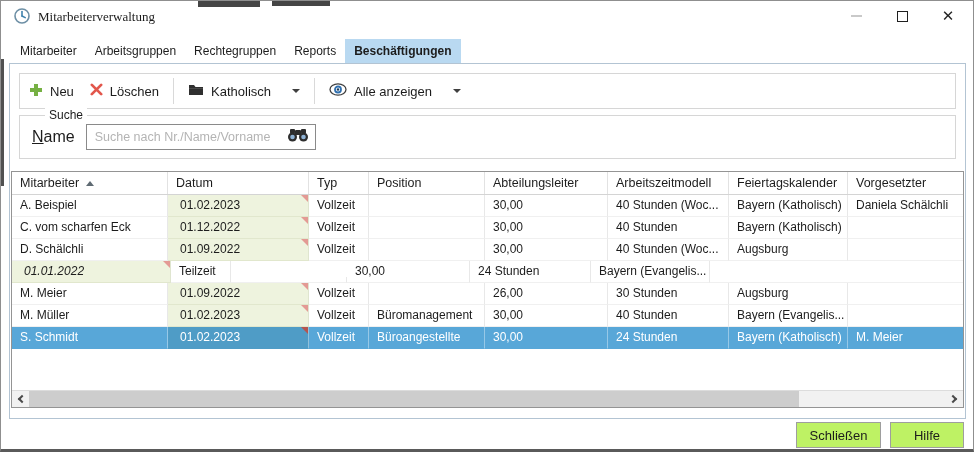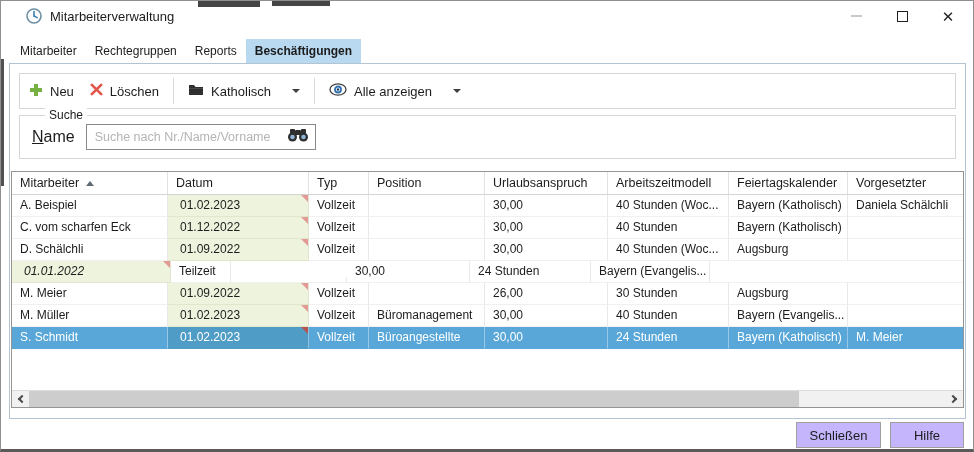--- a/index.html
+++ b/index.html
@@ -9,21 +9,21 @@
     border:1px solid #8f8f8f; border-bottom:3px solid #5a5a5a; overflow:hidden;
     color:#1c1c1c;
   }
   
   .artifact{ position:absolute; background:#454545; }
   .artifact.a1{ left:197px; top:0; width:62px; height:6px; }
   .artifact.a2{ left:271px; top:0; width:58px; height:5px; }
   .artifact.a3{ left:0; top:58px; width:3px; height:127px; background:#515151; }
 
   
-  .titlebar{ position:absolute; left:12px; top:0; right:0; height:30px; }
+  .titlebar{ position:absolute; left:0; top:0; right:0; height:30px;font-family:Liberation Serif, serif; }
   .titlebar .app-icon{ position:absolute; left:12px; top:6px; width:18px; height:18px; }
   .titlebar .title{ position:absolute; left:37px; top:8px; font-size:13px; }
   .win-controls{ position:absolute; right:2px; top:0; height:30px; display:flex; }
   .win-btn{ width:46px; height:30px; display:flex; align-items:center; justify-content:center; cursor:default; }
   .glyph-min{ width:11px; height:2px; background:#c9c9c9; }
   .glyph-max{ width:11px; height:11px; border:1.4px solid #1f1f1f; background:transparent; }
   .glyph-close{ font-size:15px; color:#1f1f1f; line-height:1; }
 
   
   .tabbar{ position:absolute; left:10px; top:38px; right:10px; height:24px; display:flex; }
@@ -86,21 +86,21 @@
             border-top:1px solid #dcdcdc; display:flex; }
   .hs-btn{ flex:none; width:17px; height:100%; background:#f1f1f1; display:flex;
            align-items:center; justify-content:center; cursor:default; }
   .chev{ display:inline-block; width:6px; height:6px; border:solid #4a4a4a; }
   .chev.left{ border-width:0 0 2px 2px; transform:rotate(45deg); margin-left:3px; }
   .chev.right{ border-width:2px 2px 0 0; transform:rotate(45deg); margin-right:3px; }
   .hs-track{ flex:1; position:relative; }
   .hs-thumb{ position:absolute; left:0; top:0; bottom:0; width:84%; background:#cdcdcd; }
 
   
-  .btn{ position:absolute; top:421px; height:26px; background:#c4b5fd; border:1px solid #9e9e9e;
+  .btn{ position:absolute; top:421px; height:26px; background:#bef264; border:1px solid #9e9e9e;
         font-size:13px; font-family:inherit; color:#1c1c1c; cursor:default; }
   .btn.close-btn{ left:795px; width:85px; }
   .btn.help-btn{ left:889px; width:74px; }
 </style>
 </head>
 <body>
 
 <div class="window">
 
   <div class="artifact a1"></div>
@@ -124,20 +124,21 @@
           <span class="glyph-max"></span>
         </div>
       <div class="win-btn">
           <span class="glyph-close">✕</span>
         </div>
     </div>
   </div>
 
   <div class="tabbar" id="tabbar">
       <div class="tab">Mitarbeiter</div>
+      <div class="tab">Arbeitsgruppen</div>
       <div class="tab">Rechtegruppen</div>
       <div class="tab">Reports</div>
       <div class="tab active">Beschäftigungen</div>
     </div>
 
   <div class="panel">
 
     <div class="toolbar">
       <button class="tbtn">
         <span>
@@ -211,21 +212,21 @@
           <div class="hcell" style="width: 141px;">
             <span>Datum</span>
           </div>
           <div class="hcell" style="width: 60px;">
             <span>Typ</span>
           </div>
           <div class="hcell" style="width: 116px;">
             <span>Position</span>
           </div>
           <div class="hcell" style="width: 123px;">
-            <span>Urlaubsanspruch</span>
+            <span>Abteilungsleiter</span>
           </div>
           <div class="hcell" style="width: 121px;">
             <span>Arbeitszeitmodell</span>
           </div>
           <div class="hcell" style="width: 119px;">
             <span>Feiertagskalender</span>
           </div>
           <div class="hcell">
             <span>Vorgesetzter</span>
           </div>

